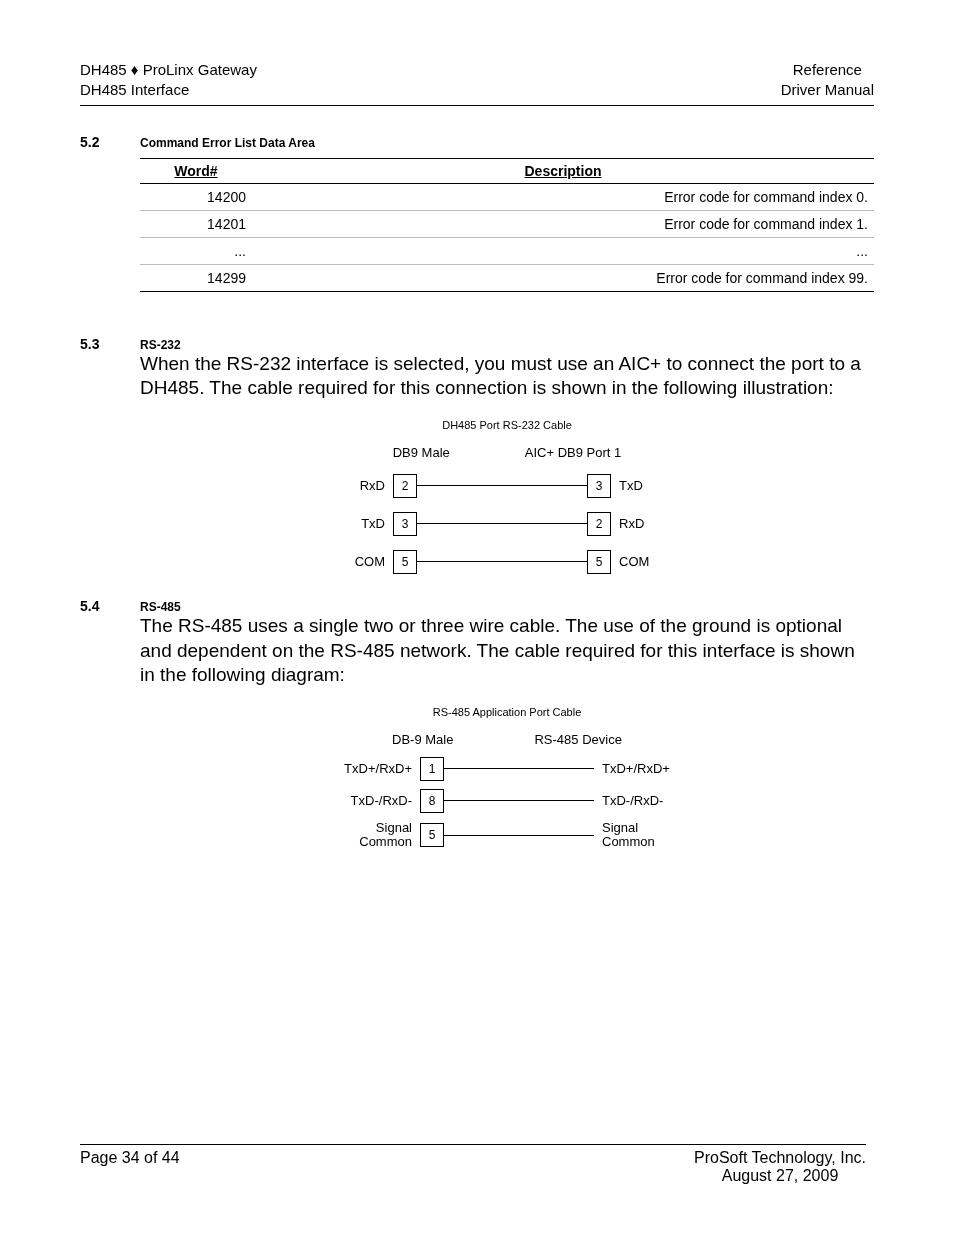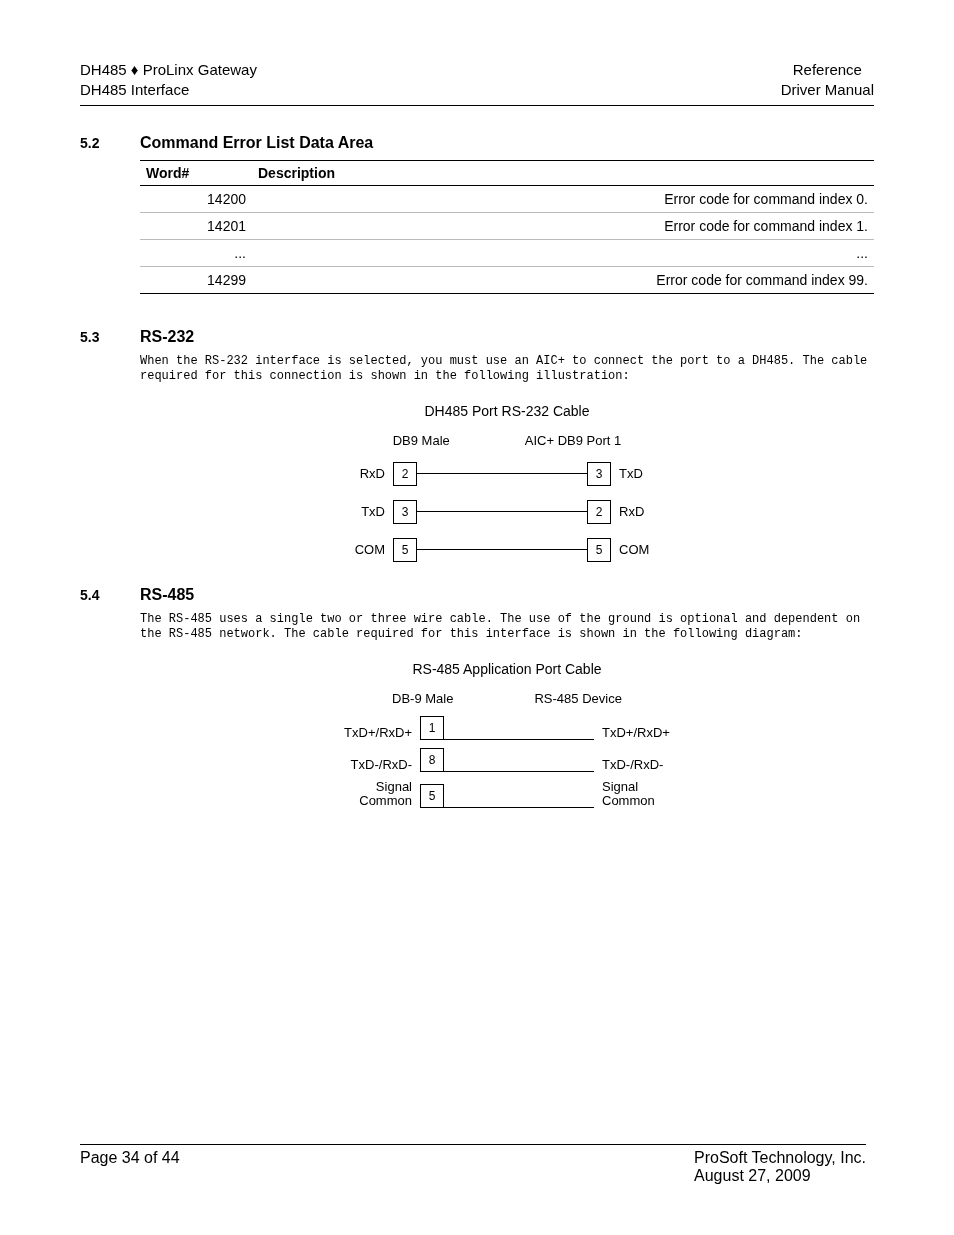--- a/index.html
+++ b/index.html
@@ -35,74 +35,73 @@
     align-items: baseline;
     margin-top: 6px;
   }
   .sec-num {
     width: 60px;
     font-weight: bold;
     font-size: 14px;
   }
   .sec-title {
     font-weight: bold;
-    font-size: 16px;
+    font-size: 12px;
   }
   .indent {
     margin-left: 60px;
   }
   table.data {
     width: 100%;
     border-collapse: collapse;
     font-size: 14px;
     margin-top: 8px;
   }
   table.data th {
-    text-align: left;
+    text-align: center;
     font-weight: bold;
     border-top: 1px solid #000;
     border-bottom: 1px solid #000;
     padding: 4px 6px;
+    text-decoration: underline;
   }
   table.data td {
     border-bottom: 1px solid #bbb;
     padding: 5px 6px;
     text-align: right;
   }
   table.data tr:last-child td { border-bottom: 1px solid #000; }
   .col-word { width: 100px; }
   .para {
-    font-size: 12px;
+    font-size: 19px;
     line-height: 1.3;
-    margin-top: 8px;
-    font-family: Liberation Mono, monospace;
   }
   .diagram {
     text-align: center;
     margin: 18px 0 24px 0;
   }
   .diagram-title {
-    font-size: 14px;
+    font-size: 11px;
     margin-bottom: 14px;
   }
   .diagram-headers {
     display: flex;
     justify-content: center;
     gap: 75px;
     font-size: 13px;
     margin-bottom: 10px;
   }
   .wire-row {
     display: flex;
     align-items: center;
     justify-content: center;
     margin: 14px 0;
     font-size: 13px;
   }
-  .wire-row.tight { margin: 8px 0; align-items: flex-end; }
+  .wire-row.tight { margin: 8px 0; }
   .pin-label-l { text-align: right; width: 70px; padding-right: 8px; }
   .pin-label-r { text-align: left;  width: 80px; padding-left: 8px; }
   .pinbox {
     border: 1px solid #000;
     width: 22px;
     height: 22px;
     display: inline-flex;
     align-items: center;
     justify-content: center;
     font-size: 12px;
@@ -119,21 +118,21 @@
     position: absolute;
     bottom: 50px;
     left: 80px;
     right: 88px;
     border-top: 1px solid #000;
     padding-top: 4px;
     display: flex;
     justify-content: space-between;
     font-size: 16px;
   }
-  .footer-right { text-align: left; }
+  .footer-right { text-align: center; }
 </style>
 </head>
 <body>
 
 <div class="page">
 
   <div class="header">
     <div class="header-left">
       <span class="diamond">DH485 ♦ ProLinx Gateway</span>
       <span>DH485 Interface</span>
@@ -170,21 +169,21 @@
           <td>...</td>
         </tr>
         <tr>
           <td>14299</td>
           <td>Error code for command index 99.</td>
         </tr>
       </tbody>
     </table>
   </div>
 
-  <div class="sec" style="margin-top:34px" data�able="false">
+  <div class="sec" style="margin-top:44px" data�able="false">
     <span class="sec-num">5.3</span>
     <span class="sec-title">RS-232</span>
   </div>
   <div class="indent">
     <div class="para">When the RS-232 interface is selected, you must use an AIC+ to connect the port to a DH485. The cable required for this connection is shown in the following illustration:</div>
     <div class="diagram">
       <div class="diagram-title">DH485 Port RS-232 Cable</div>
       <div class="diagram-headers">
         <span>DB9 Male</span>
         <span>AIC+ DB9 Port 1</span>

